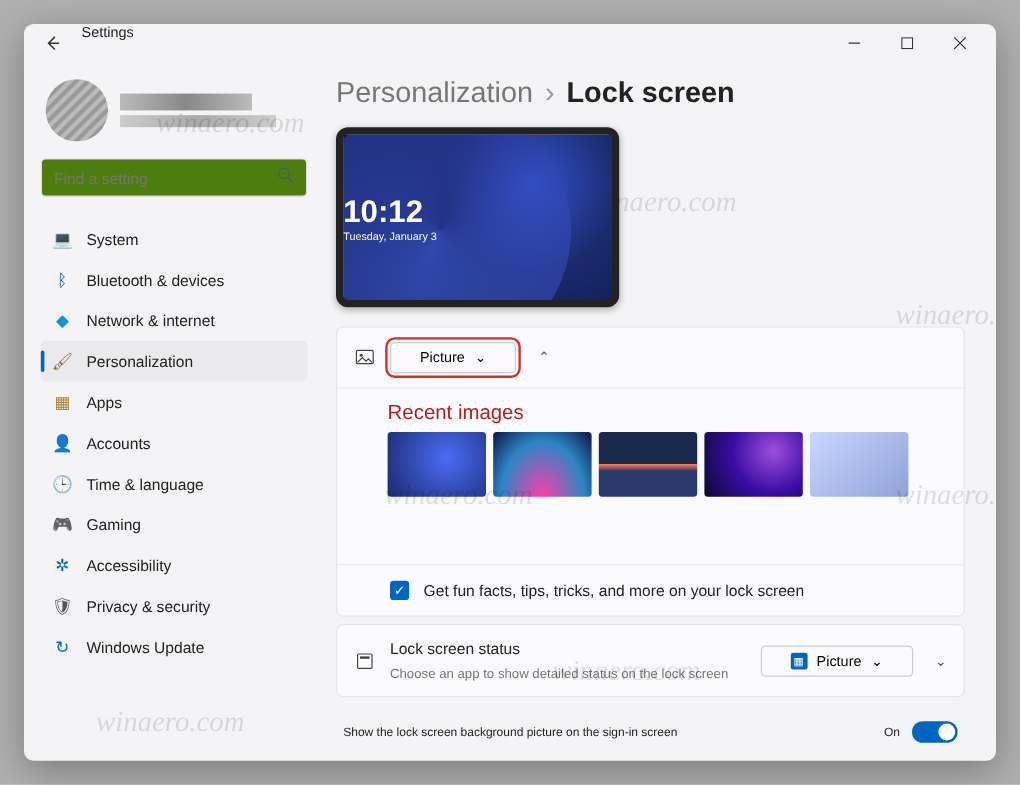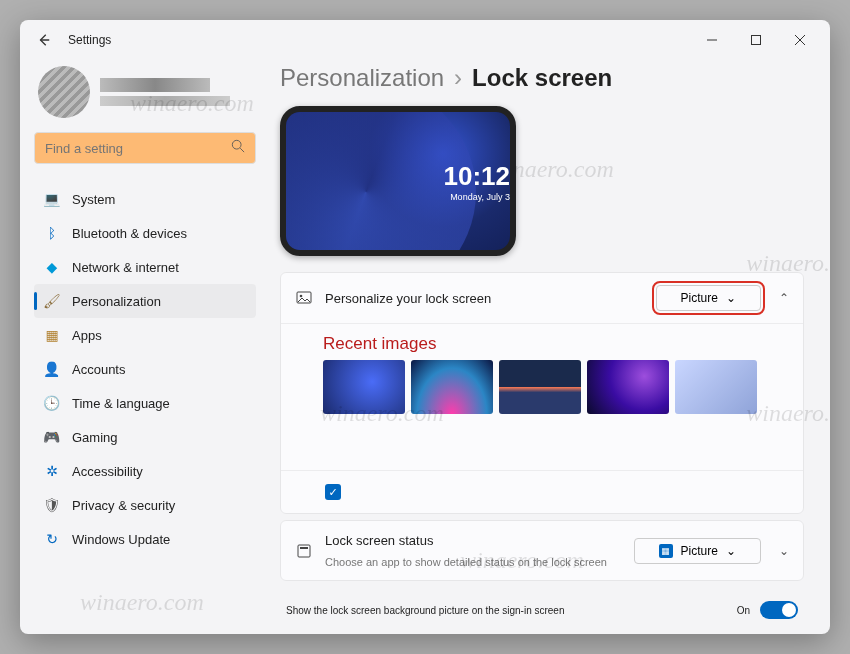--- a/index.html
+++ b/index.html
@@ -1,41 +1,41 @@
 <!DOCTYPE html>
 <html><head>
 <meta charset="utf-8">
 <style>
 * { box-sizing: border-box; margin: 0; padding: 0; font-family: "Segoe UI", -apple-system, sans-serif; }
 body { background: #b0b0b0; display: flex; align-items: center; justify-content: center; height: 654px; width: 850px; }
 .window { width: 810px; height: 614px; background: #f4f4f6; border-radius: 8px; box-shadow: 0 8px 32px rgba(0,0,0,.3); display: flex; flex-direction: column; overflow: hidden; position: relative; }
-.titlebar { height: 40px; display: flex; align-items: center; padding: 0 8px; }
+.titlebar { height: 40px; display: flex; align-items: flex-start; padding: 0 8px; }
 .titlebar .back { width: 32px; height: 32px; display: flex; align-items: center; justify-content: center; cursor: pointer; }
 .titlebar .title { font-size: 12px; margin-left: 8px; color: #222; }
 .winctrls { margin-left: auto; display: flex; }
 .winctrls div { width: 44px; height: 32px; display: flex; align-items: center; justify-content: center; cursor: pointer; }
 .body { flex: 1; display: flex; overflow: hidden; }
 .sidebar { width: 250px; padding: 0 14px 14px 14px; display: flex; flex-direction: column; }
 .user { display: flex; align-items: center; gap: 10px; padding: 6px 4px 14px 4px; }
 .avatar { width: 52px; height: 52px; border-radius: 50%; background: linear-gradient(135deg,#bbb 25%,#999 25%,#999 50%,#bbb 50%,#bbb 75%,#999 75%); background-size: 10px 10px; }
 .user .name { width: 110px; height: 14px; background: linear-gradient(90deg,#bbb,#888,#bbb); margin-bottom: 4px; }
 .user .email { width: 130px; height: 10px; background: linear-gradient(90deg,#ccc,#aaa,#ccc); }
-.search { display: flex; align-items: center; background: #fdba74; border: 1px solid #ddd; border-radius: 4px; height: 32px; padding: 0 10px; margin-bottom: 18px; }
+.search { display: flex; align-items: center; background: #4d7c0f; border: 1px solid #ddd; border-radius: 4px; height: 32px; padding: 0 10px; margin-bottom: 18px; }
 .search input { border: none; outline: none; flex: 1; font-size: 13px; background: transparent; }
 .search .icon { color: #555; }
 .nav { list-style: none; }
 .nav li { display: flex; align-items: center; gap: 12px; height: 34px; padding: 0 10px; border-radius: 4px; font-size: 13px; color: #222; cursor: pointer; position: relative; }
 .nav li.active { background: #eaeaec; }
 .nav li.active::before { content: ""; position: absolute; left: 0; top: 8px; bottom: 8px; width: 3px; background: #0067c0; border-radius: 2px; }
 .nav .ico { width: 16px; height: 16px; display: flex; align-items: center; justify-content: center; font-size: 14px; }
 .main { flex: 1; overflow-y: auto; padding: 4px 26px 20px 10px; }
 .crumb { display: flex; align-items: center; gap: 10px; font-size: 24px; font-weight: 600; color: #222; margin-bottom: 14px; }
 .crumb .parent { color: #777; font-weight: 500; }
 .crumb .sep { color: #999; font-weight: 400; }
-.preview { width: 236px; height: 150px; border-radius: 20px; border: 6px solid #222; background: radial-gradient(circle at 70% 30%, #3454d1 0%, #1a2a6c 40%, #0a1440 100%); display: flex; flex-direction: column; align-items: flex-end; justify-content: center; color: #fff; margin-bottom: 16px; box-shadow: 0 2px 6px rgba(0,0,0,.3); position: relative; overflow: hidden; }
+.preview { width: 236px; height: 150px; border-radius: 10px; border: 6px solid #222; background: radial-gradient(circle at 70% 30%, #3454d1 0%, #1a2a6c 40%, #0a1440 100%); display: flex; flex-direction: column; align-items: flex-start; justify-content: center; color: #fff; margin-bottom: 16px; box-shadow: 0 2px 6px rgba(0,0,0,.3); position: relative; overflow: hidden; }
 .preview::before { content:""; position:absolute; top:-30px; left:-30px; width:220px; height:220px; background: conic-gradient(from 200deg,#4a6cf7,#2a3a9c,#4a6cf7); border-radius:50%; opacity:.5; }
 .preview .time { font-size: 26px; font-weight: 600; z-index:1; }
 .preview .date { font-size: 9px; z-index:1; }
 .card { background: #fbfbfd; border: 1px solid #e6e6e8; border-radius: 6px; margin-bottom: 6px; }
 .row { display: flex; align-items: center; padding: 12px 14px; gap: 12px; border-bottom: 1px solid #ececee; }
 .row:last-child { border-bottom: none; }
 .row .lead { width: 18px; height: 18px; display:flex; align-items:center; justify-content:center; color:#444; }
 .row .txt { flex: 1; font-size: 13px; color: #222; }
 .row .sub { font-size: 11px; color: #777; display:block; margin-top:8px; }
 .dd { display: flex; align-items: center; gap: 8px; border: 1px solid #ccc; border-radius: 4px; padding: 5px 24px; font-size: 12px; background:#fbfbfd; cursor:pointer; }
@@ -162,53 +162,53 @@
 
     <div class="main">
       <div class="crumb">
         <span class="parent">Personalization</span>
         <span class="sep">›</span>
         <span>Lock screen</span>
       </div>
 
       <div class="preview">
         <div class="time">10:12</div>
-        <div class="date">Monday, July 3</div>
+        <div class="date">Tuesday, January 3</div>
       </div>
 
       <div class="card">
         <div class="row">
           <span class="lead">
               <svg width="16" height="16" viewBox="0 0 16 16">
                 <rect x="1" y="2" width="14" height="11" rx="1" stroke="#444" fill="none"></rect>
                 <circle cx="5" cy="6" r="1.3" fill="#444"></circle>
                 <path d="M2 12l4-4 3 3 2-2 3 3" stroke="#444" fill="none"></path>
               </svg>
             </span>
-          <span class="txt">Personalize your lock screen</span>
           <span class="dd red">
             <span>Picture</span>
             <span>⌄</span>
           </span>
           <span class="chev">⌃</span>
         </div>
         <div class="lbl" style="font-size:17px;color:#b91c1c;padding:10px 14px 2px 42px">Recent images</div>
         <div class="thumbs">
           <div class="thumb t1"></div>
           <div class="thumb t2"></div>
           <div class="thumb t3"></div>
           <div class="thumb t4"></div>
           <div class="thumb t5"></div>
         </div>
         <div class="row">
           <span class="lead"></span>
         </div>
         <div class="row">
           <span class="lead"></span>
           <span class="chk">✓</span>
+          <span class="txt">Get fun facts, tips, tricks, and more on your lock screen</span>
         </div>
       </div>
 
       <div class="card">
         <div class="row">
           <span class="lead">
               <svg width="16" height="16" viewBox="0 0 16 16">
                 <rect x="2" y="2" width="12" height="12" rx="1" stroke="#444" fill="none"></rect>
                 <rect x="4" y="4" width="8" height="2" fill="#444"></rect>
               </svg>

